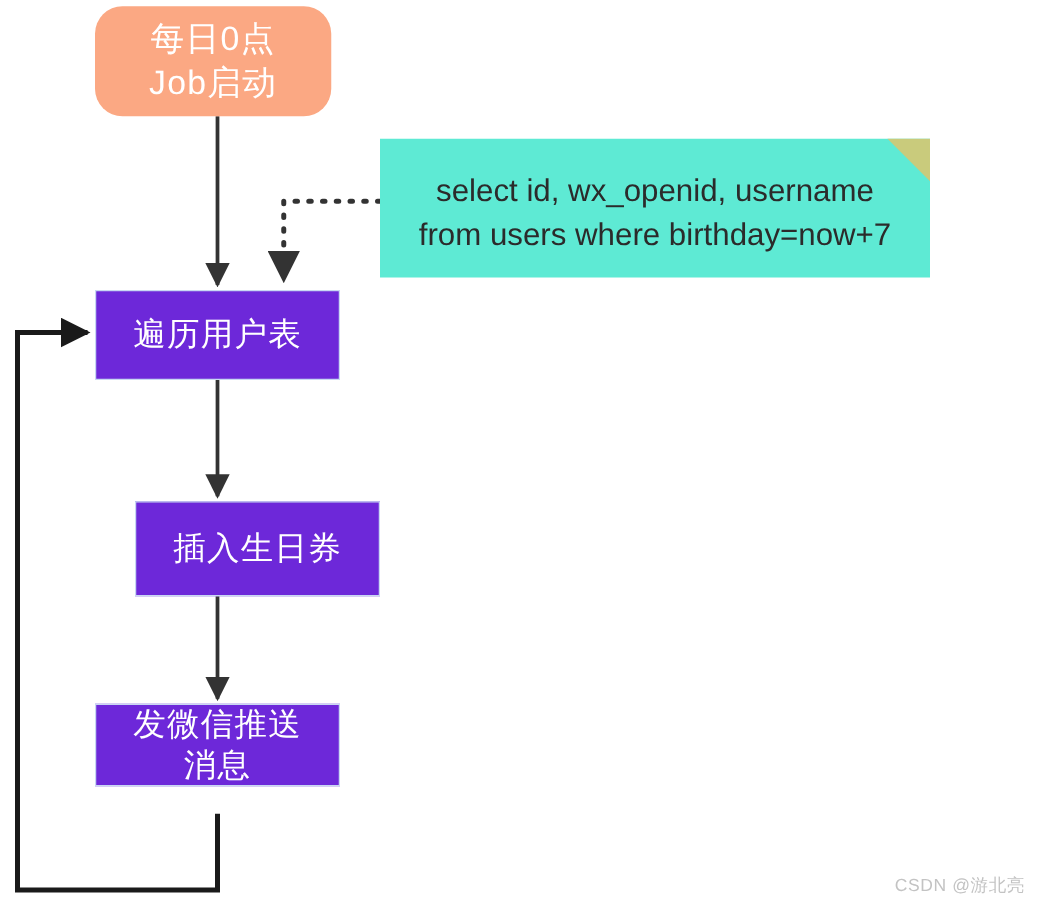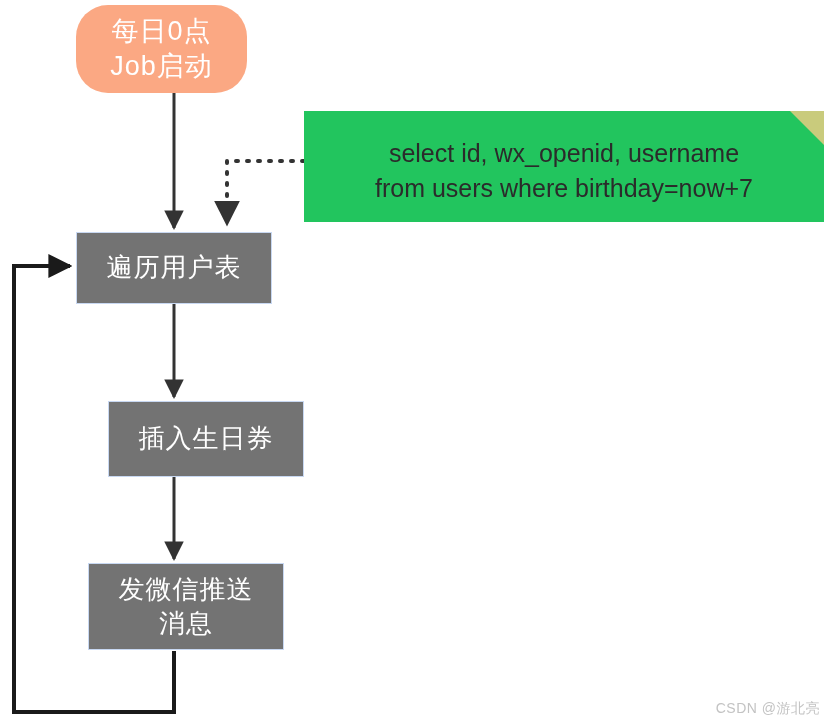--- a/index.html
+++ b/index.html
@@ -29,62 +29,62 @@
     text-align: center;
     color: #ffffff;
     line-height: 1.28;
     white-space: pre-line;
     z-index: 3;
   }
   
   #start-node {
     left: 76px;
     top: 5px;
-    width: 171px;
+    width: 189px;
     height: 88px;
     background: #fba883;
-    border-radius: 32px;
+    border-radius: 22px;
     font-size: 27px;
     font-weight: 400;
     letter-spacing: 1px;
   }
   
   .process {
-    background: #737373;
+    background: #6d28d9;
     border: 1px solid #c8d8f2;
     font-size: 26px;
     letter-spacing: 1px;
   }
   #process-traverse {
     left: 76px;
     top: 232px;
     width: 196px;
     height: 72px;
   }
   #process-insert {
     left: 76px;
     top: 401px;
     width: 196px;
     height: 76px;
     margin-left: 32px;
   }
   #process-push {
-    left: 88px;
+    left: 76px;
     top: 563px;
     width: 196px;
-    height: 87px;
+    height: 66px;
   }
   
   #sql-note {
     position: absolute;
     left: 304px;
     top: 111px;
-    width: 520px;
+    width: 440px;
     height: 111px;
-    background: #22c55e;
+    background: #5eead4;
     z-index: 2;
   }
   #sql-note-fold {
     position: absolute;
     right: 0;
     top: 0;
     width: 0;
     height: 0;
     border-top: 34px solid #c9cb7c;
     border-left: 34px solid transparent;

